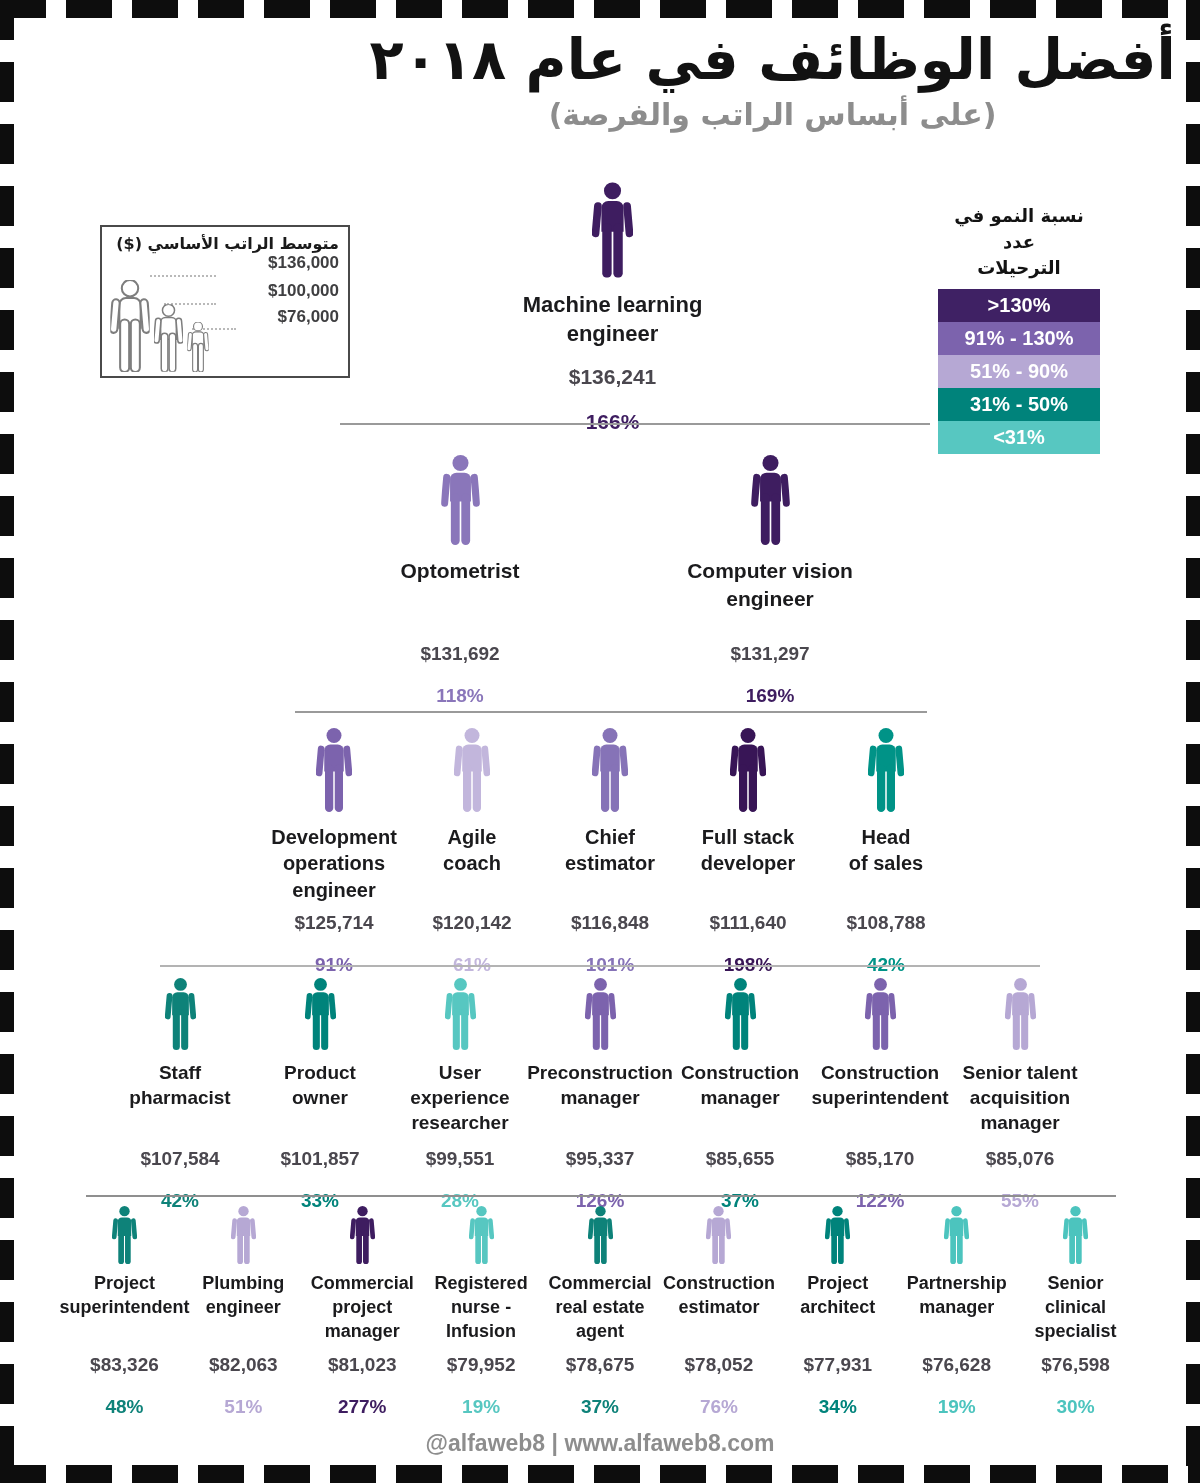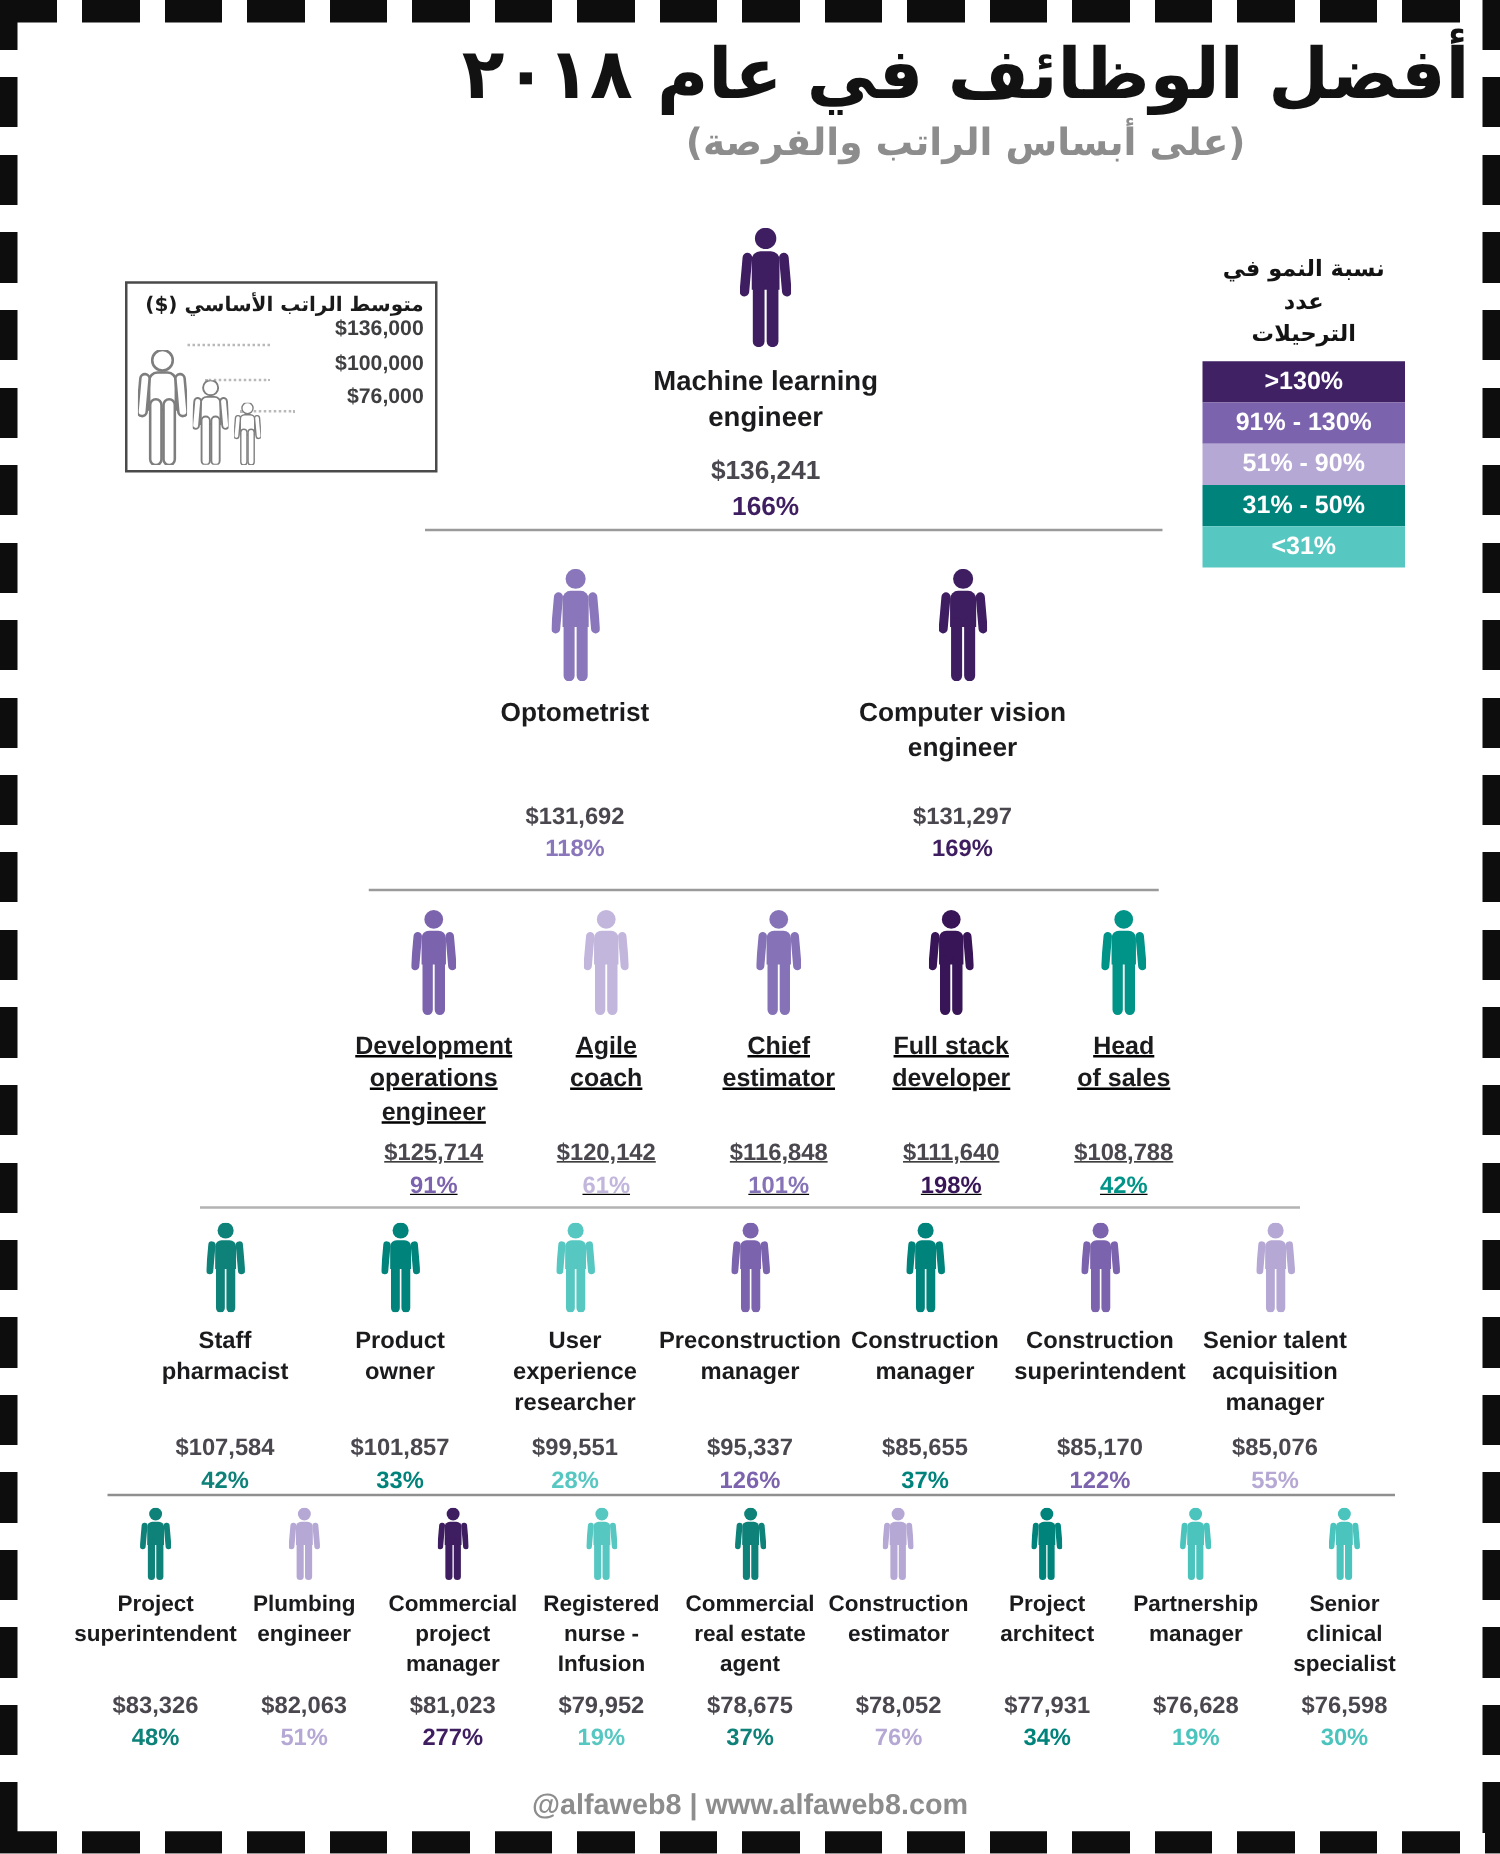--- a/index.html
+++ b/index.html
@@ -31,41 +31,41 @@
   .sl-v1{top:26px}.sl-v2{top:54px}.sl-v3{top:80px}
   .sl-dots{position:absolute;border-top:2px dotted #b9b9b9;height:0;}
   .sl-d1{left:48px;top:48px;width:66px}
   .sl-d2{left:62px;top:76px;width:52px}
   .sl-d3{left:90px;top:101px;width:44px}
   .legend-person{position:absolute;bottom:4px;fill:#fff;stroke:#7e7e7e;stroke-width:2.5px;}
   .lp-1{left:8px;height:92px;width:40px}
   .lp-2{left:52px;height:68px;width:29px}
   .lp-3{left:85px;height:50px;width:22px}
   
-  .growth-legend{position:absolute;left:938px;top:203px;width:162px;margin-left:24px;}
+  .growth-legend{position:absolute;left:938px;top:203px;width:162px;}
   .gl-title{font-family:"DejaVu Sans",sans-serif;direction:rtl;text-align:center;
             font-weight:bold;font-size:18px;line-height:1.45;color:#131313;margin-bottom:8px;}
   .band{height:33px;line-height:33px;text-align:center;color:#fff;font-weight:bold;
         font-size:20px;background:var(--c,#999);}
   
   .tier{position:absolute;display:flex;}
   .job{flex:1;display:flex;flex-direction:column;align-items:center;text-align:center;min-width:0;}
   .person{fill:var(--c,#444);flex:0 0 auto;}
   .job-name{font-weight:bold;color:#1b1b1d;white-space:pre-line;line-height:1.32;}
   .job-salary{font-weight:bold;color:#4a474e;line-height:26px;}
-  .job-pct{font-weight:bold;color:var(--c,#444);line-height:26px;}
+  .job-pct{font-weight:bold;color:var(--c,#444);line-height:26px;margin-top:16px;}
   .tier-0{top:182px;left:0;width:1200px;justify-content:center;padding-left:25px;box-sizing:border-box;}
   .tier-0 .job{flex:0 0 360px;}
   .tier-0 .person{height:96px;width:41px;margin-bottom:12px;}
   .tier-0 .job-name{font-size:22px;margin-bottom:14px;}
   .tier-0 .job-salary,.tier-0 .job-pct{font-size:21px;line-height:29px;}
   .tier-1{top:455px;left:305px;width:620px;}
   .tier-1 .person{height:90px;width:39px;margin-bottom:12px;}
   .tier-1 .job-name{font-size:21px;min-height:84px;}
-  .tier-2{top:728px;left:278px;width:690px;text-decoration:underline;}
+  .tier-2{top:728px;left:265px;width:690px;}
   .tier-2 .person{height:84px;width:36px;margin-bottom:12px;}
   .tier-2 .job-name{font-size:20px;min-height:86px;}
   .tier-3{top:978px;left:110px;width:980px;}
   .tier-3 .person{height:72px;width:31px;margin-bottom:10px;}
   .tier-3 .job-name{font-size:19px;min-height:86px;}
   .tier-4{top:1206px;left:65px;width:1070px;}
   .tier-4 .person{height:58px;width:25px;margin-bottom:8px;}
   .tier-4 .job-name{font-size:18px;min-height:80px;}
   .job-salary{font-size:19px;}
   .job-pct{font-size:19px;}

